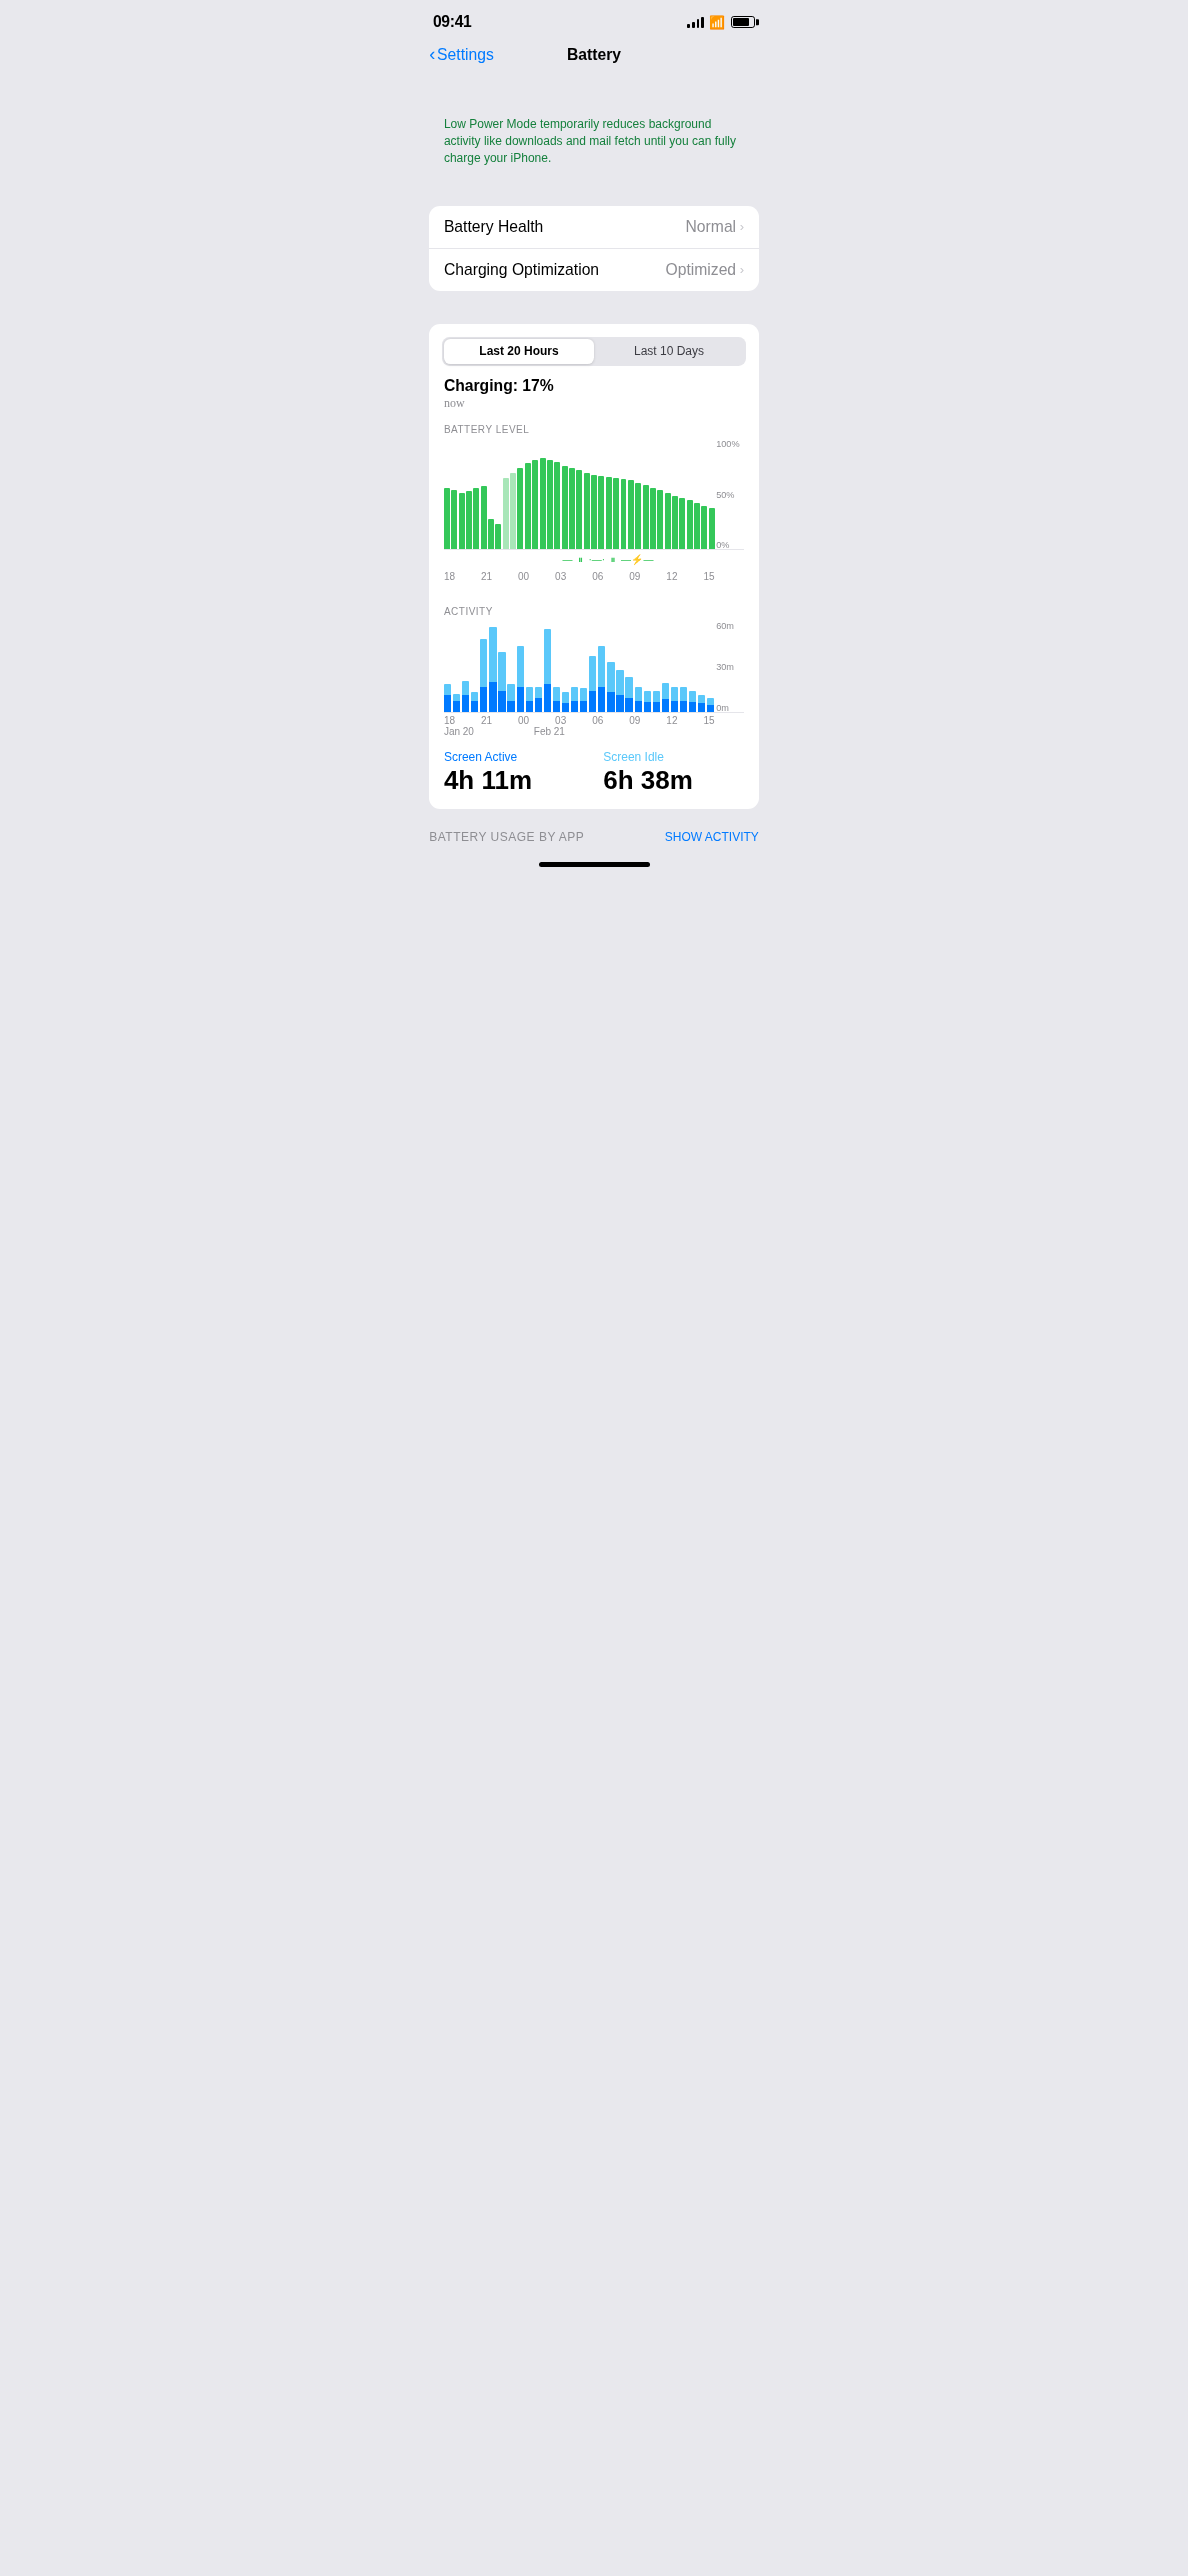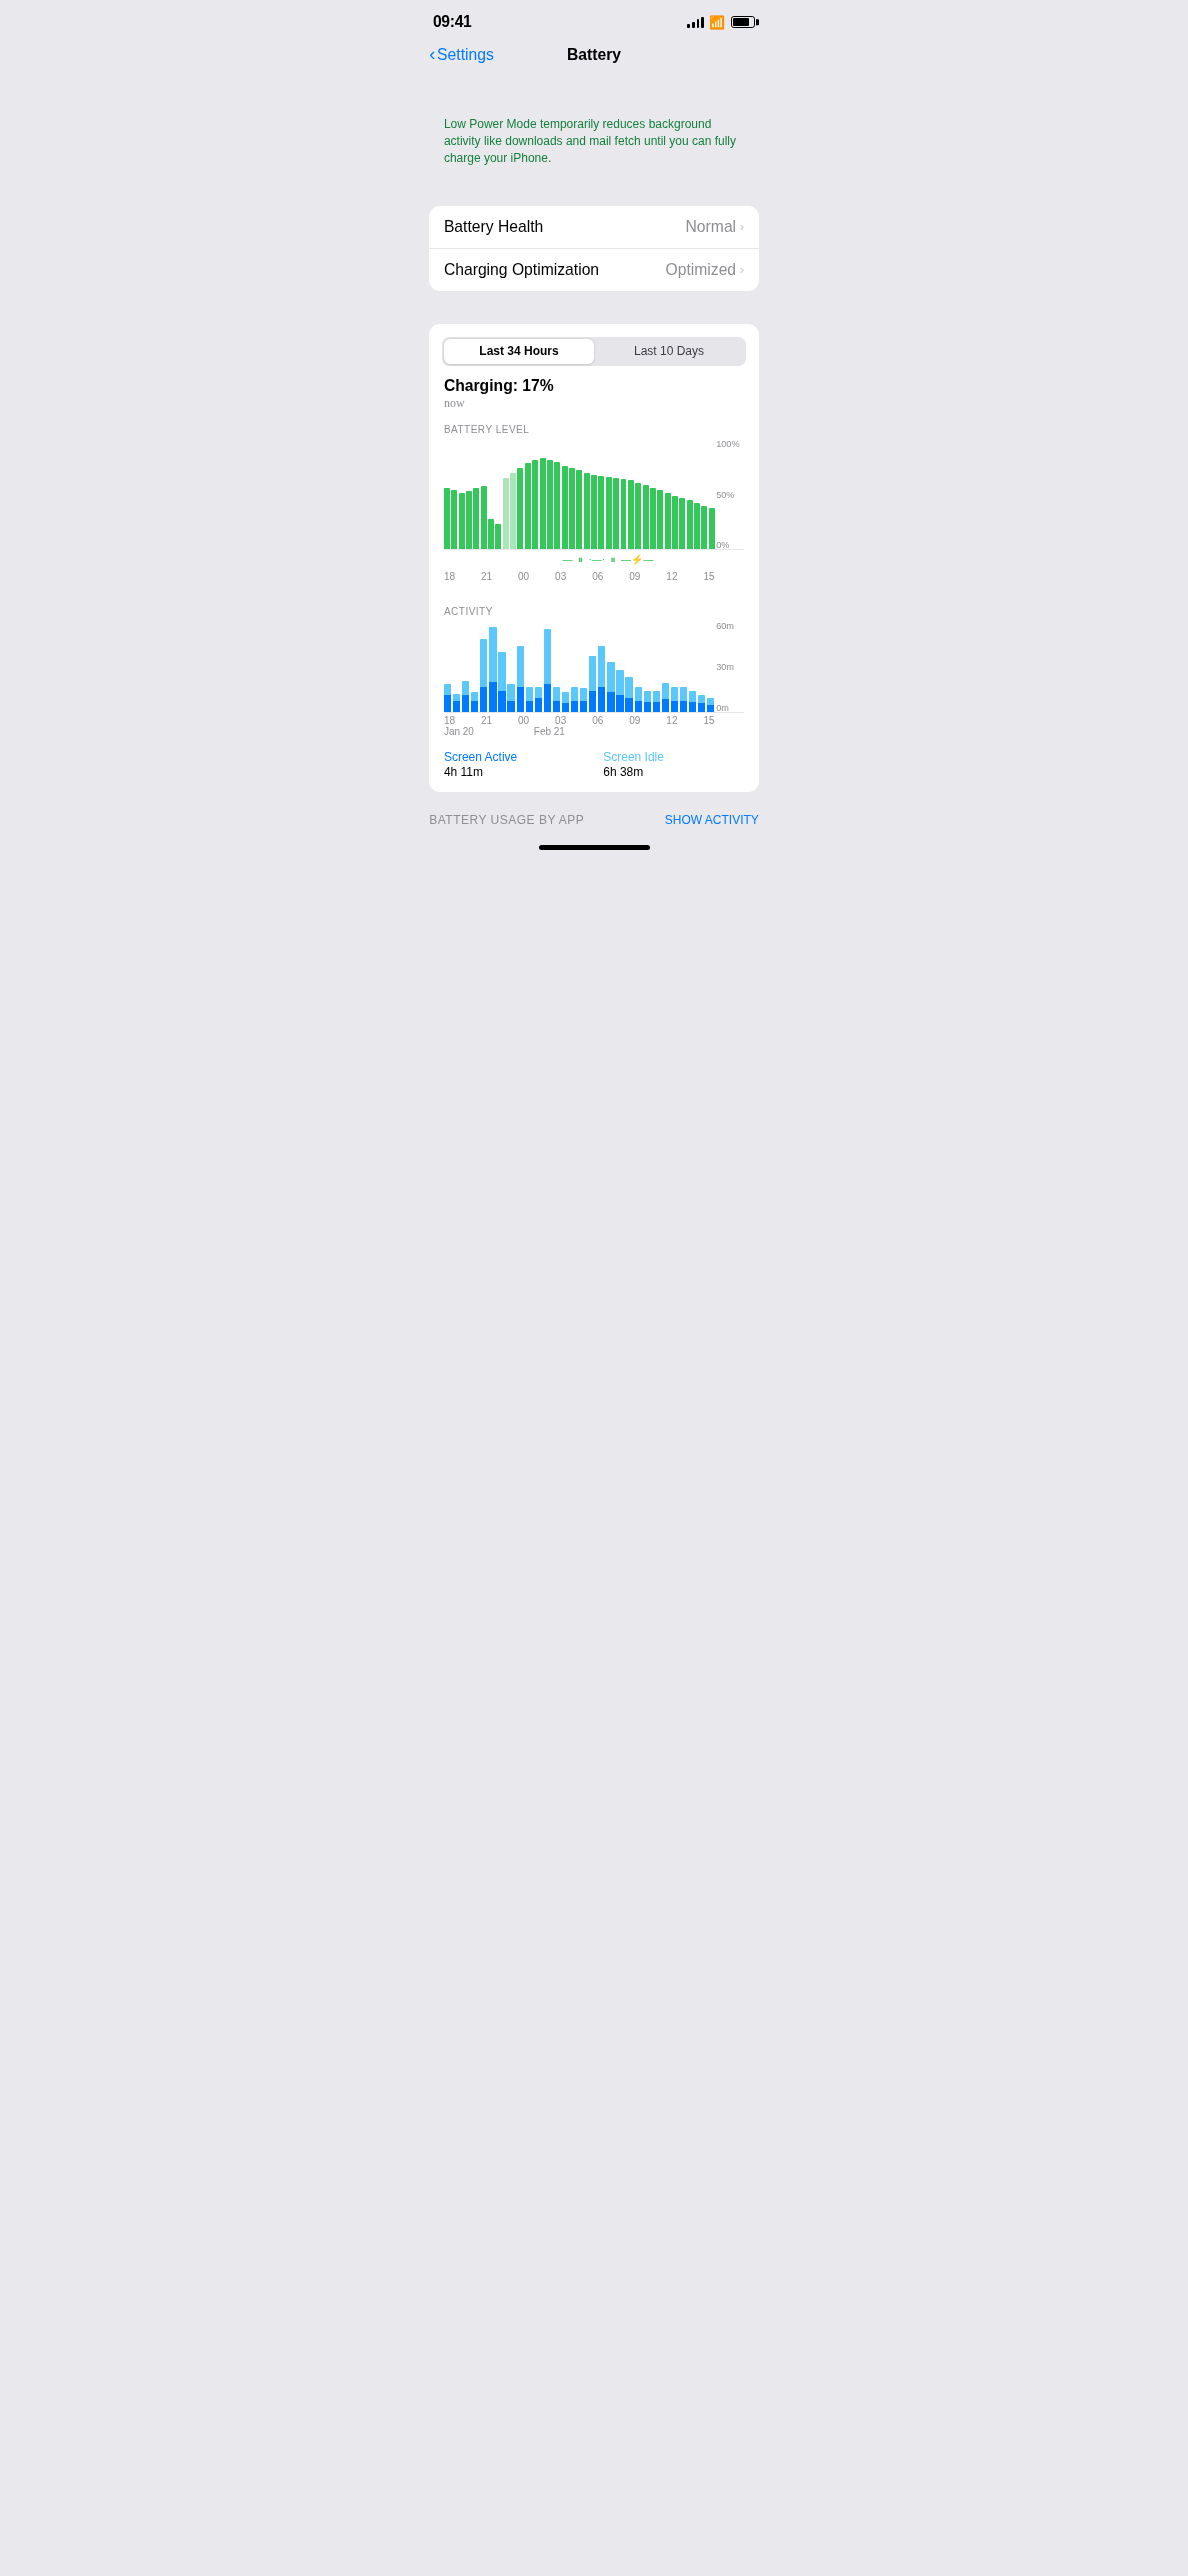--- a/index.html
+++ b/index.html
@@ -283,22 +283,22 @@
       font-size: 12px;
       color: #007aff;
       margin-bottom: 1.8px;
     }
 
     .stat-label.light {
       color: #5ac8fa;
     }
 
     .stat-value {
-      font-size: 12px;
-      font-weight: 400;
+      font-size: 26px;
+      font-weight: 700;
       color: #000;
     }
 
     .usage-header {
       display: flex;
       justify-content: space-between;
       align-items: center;
       padding: 13px 14.7px 11px;
       background: #e8e8ed;
     }
@@ -389,21 +389,21 @@
         <span class="chevron-right">›</span>
       </div>
     </div>
   </div>
 
   <div class="section-gap"></div>
 
   <div class="chart-card">
 
     <div class="time-tabs">
-      <div class="time-tab active">Last 34 Hours</div>
+      <div class="time-tab active">Last 20 Hours</div>
       <div class="time-tab inactive">Last 10 Days</div>
     </div>
 
     <div class="charging-info">
       <div class="charging-title">Charging: 17%</div>
       <div class="charging-sub">now</div>
     </div>
 
     <div class="chart-section">
       <div class="chart-label">BATTERY LEVEL</div>

